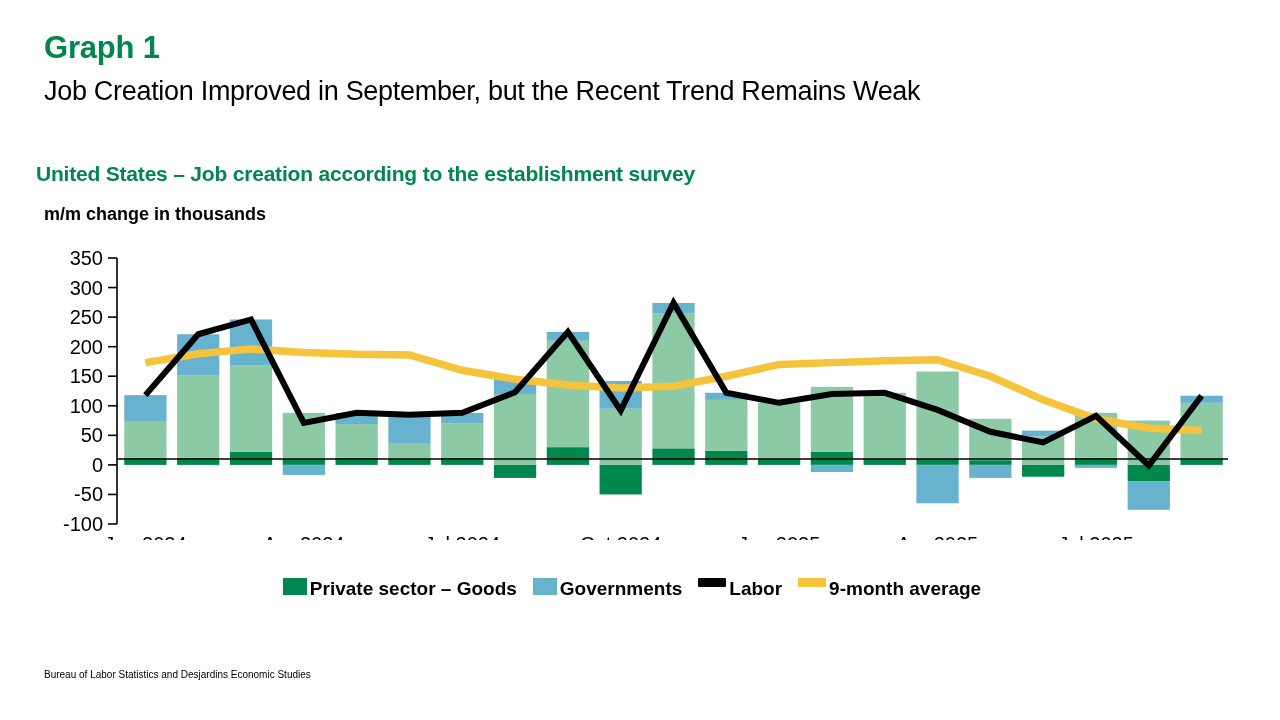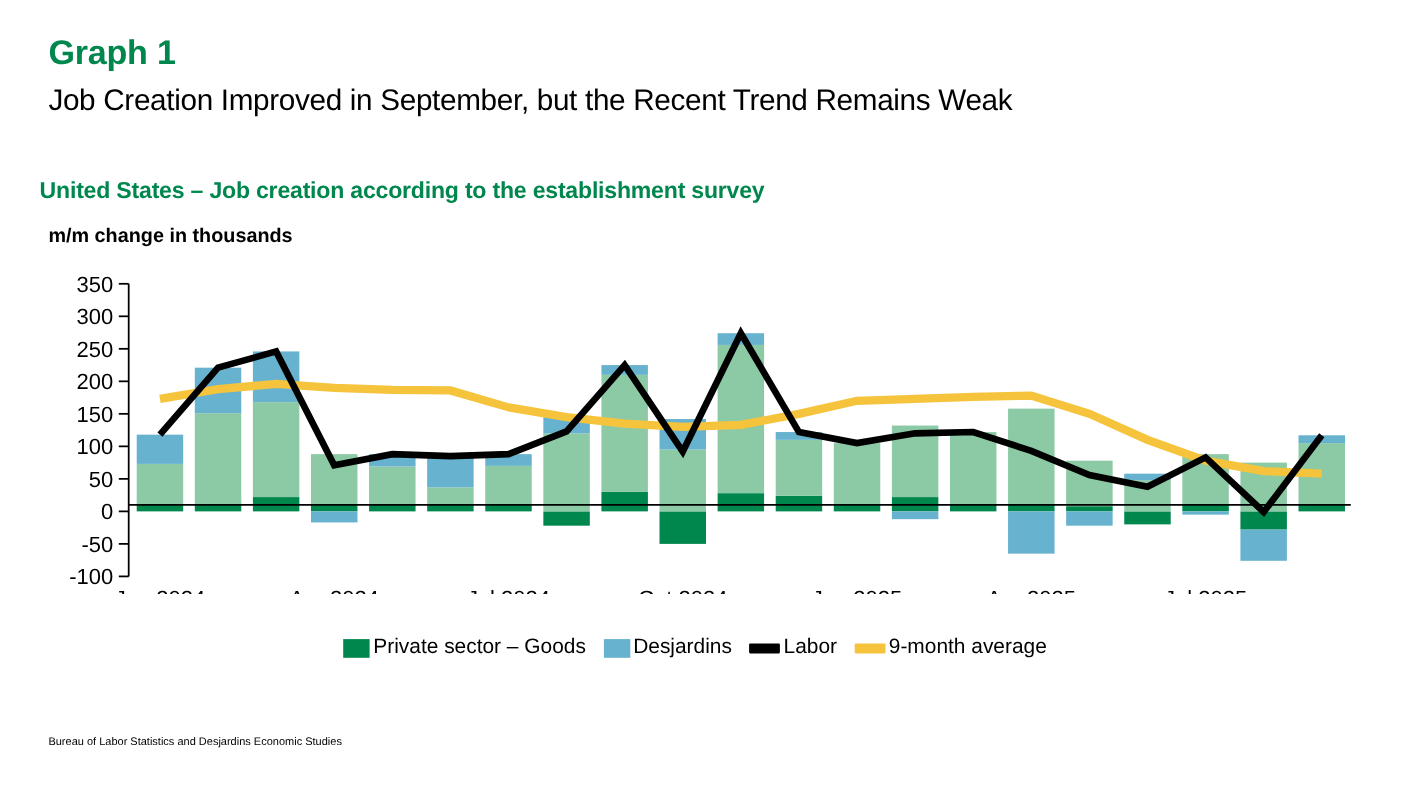--- a/index.html
+++ b/index.html
@@ -39,21 +39,21 @@
     position:absolute;left:0;top:240px;width:1280px;height:300px;
   }
   #chart-svg{display:block;}
 
   
   #legend{
     position:absolute;left:0;top:578px;width:1280px;
     display:flex;justify-content:center;align-items:center;
     gap:0px;
   }
-  .legend-item{display:flex;align-items:center;margin-right:16px;}
+  .legend-item{display:flex;margin-right:16px;font-weight:bold;}
   .legend-swatch{width:24px;height:17px;margin-right:3px;}
   .legend-line{width:28px;height:9px;margin-right:3px;border-radius:1px;}
   .legend-text{font-size:19px;color:#000;white-space:nowrap;}
 </style>
 </head>
 <body>
 
 <div class="wrap">
 
   <div id="graph-number">Graph 1</div>
@@ -206,21 +206,21 @@
       </svg>
   </div>
 
   <div id="legend">
       <div class="legend-item">
         <span class="legend-swatch" style="background: rgb(0, 135, 78);"></span>
         <span class="legend-text">Private sector – Goods</span>
       </div>
       <div class="legend-item">
         <span class="legend-swatch" style="background: rgb(103, 178, 206);"></span>
-        <span class="legend-text">Desjardins</span>
+        <span class="legend-text">Governments</span>
       </div>
       <div class="legend-item">
         <span class="legend-line" style="background: rgb(0, 0, 0);"></span>
         <span class="legend-text">Labor</span>
       </div>
       <div class="legend-item">
         <span class="legend-line" style="background: rgb(245, 196, 60);"></span>
         <span class="legend-text">9-month average</span>
       </div>
     </div>

